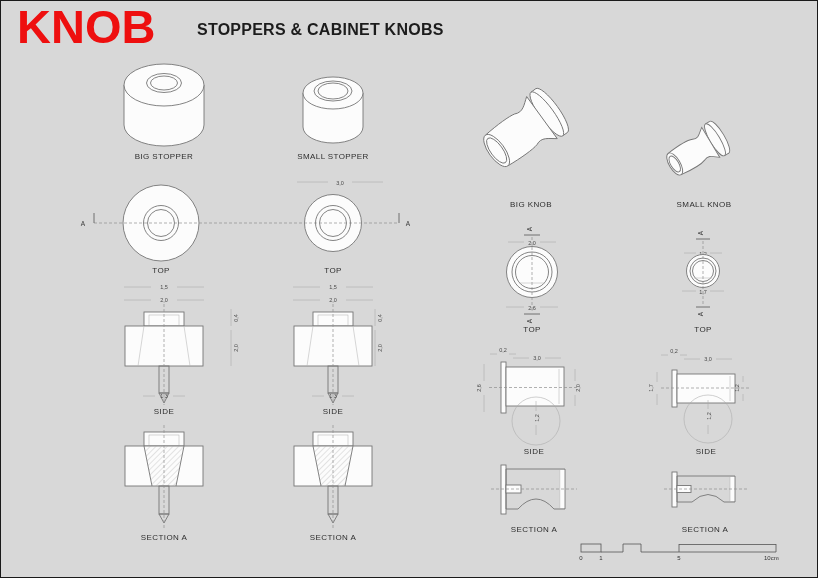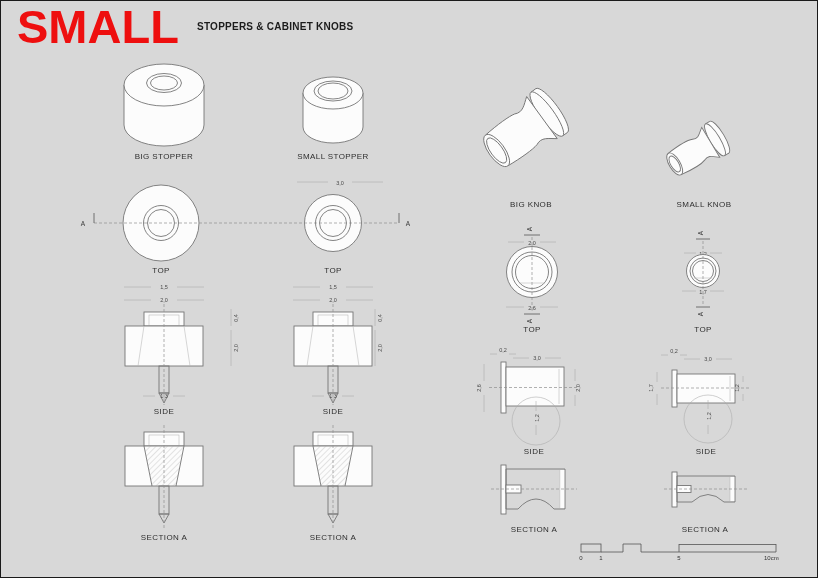--- a/index.html
+++ b/index.html
@@ -6,41 +6,41 @@
   #page{
     position:relative;width:818px;height:578px;background:#d8d8d8;
     border:1px solid #1a1a1a;box-sizing:border-box;overflow:hidden;
     font-family:"Liberation Sans",sans-serif;
   }
   #logo{
     position:absolute;left:16px;top:2px;font-size:47px;font-weight:bold;
     color:#ee0f0f;letter-spacing:0px;line-height:1;
   }
   #title{
-    position:absolute;left:196px;top:20px;font-size:10px;font-weight:bold;
+    position:absolute;left:196px;top:20px;font-size:16px;font-weight:bold;
     color:#1c1c1c;letter-spacing:.25px;
   }
   svg{position:absolute;left:0;top:0;}
   .lbl{font-family:"Liberation Sans",sans-serif;font-size:8px;fill:#2e2e2e;letter-spacing:.4px;}
   .dim{font-family:"Liberation Sans",sans-serif;font-size:5.5px;fill:#4a4a4a;}
   .dimA{font-family:"Liberation Sans",sans-serif;font-size:6.5px;fill:#383838;}
   .scl{font-family:"Liberation Sans",sans-serif;font-size:6px;fill:#333;}
   .mid{text-anchor:middle;}
   .o{stroke:#767676;stroke-width:.9;fill:none;}
   .ow{stroke:#767676;stroke-width:.9;fill:#fcfcfc;}
   .lt{stroke:#b5b5b5;stroke-width:.55;fill:none;}
   .dl{stroke:#a8a8a8;stroke-width:.55;fill:none;}
   .cl{stroke:#8f8f8f;stroke-width:.7;fill:none;stroke-dasharray:3 2;}
   .tick{stroke:#555;stroke-width:.8;fill:none;}
 </style>
 </head>
 <body>
 
 <div id="page">
-  <div id="logo">SMALL</div>
+  <div id="logo">KNOB</div>
   <div id="title">STOPPERS &amp; CABINET KNOBS</div>
 
   <svg width="818" height="578" viewBox="0 0 818 578">
     <defs>
       <pattern id="hatch45" width="4" height="4" patternTransform="rotate(45)" patternUnits="userSpaceOnUse">
         <line x1="0" y1="0" x2="0" y2="4" stroke="#a3a3a3" stroke-width="0.6"></line>
       </pattern>
       <pattern id="threads" width="10" height="3" patternUnits="userSpaceOnUse">
         <line x1="0" y1="1.5" x2="10" y2="1.5" stroke="#858585" stroke-width="0.7"></line>
       </pattern>

